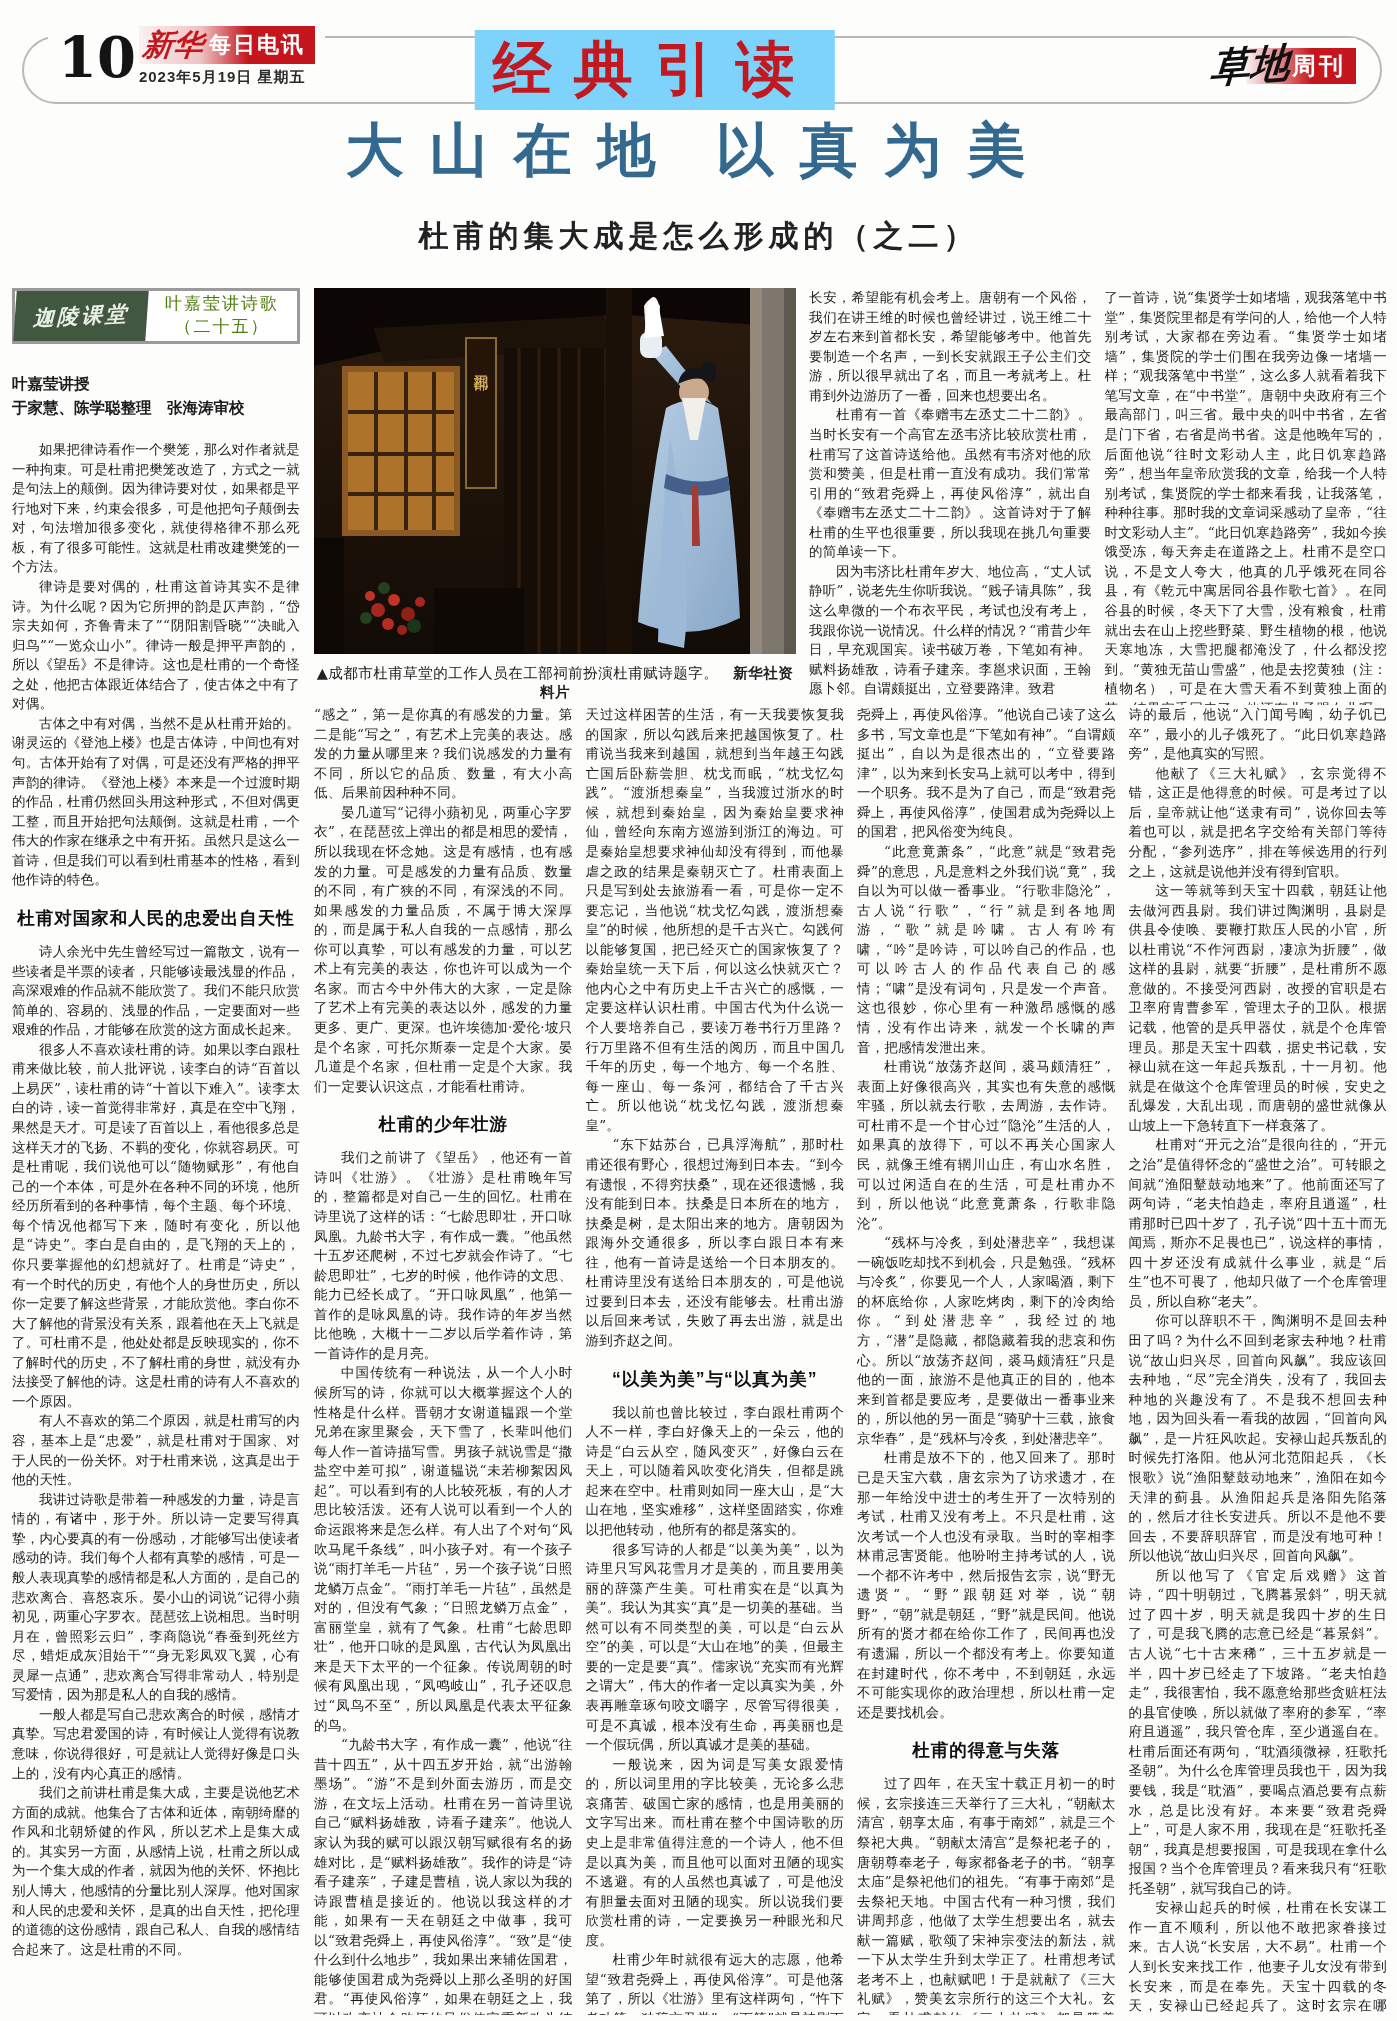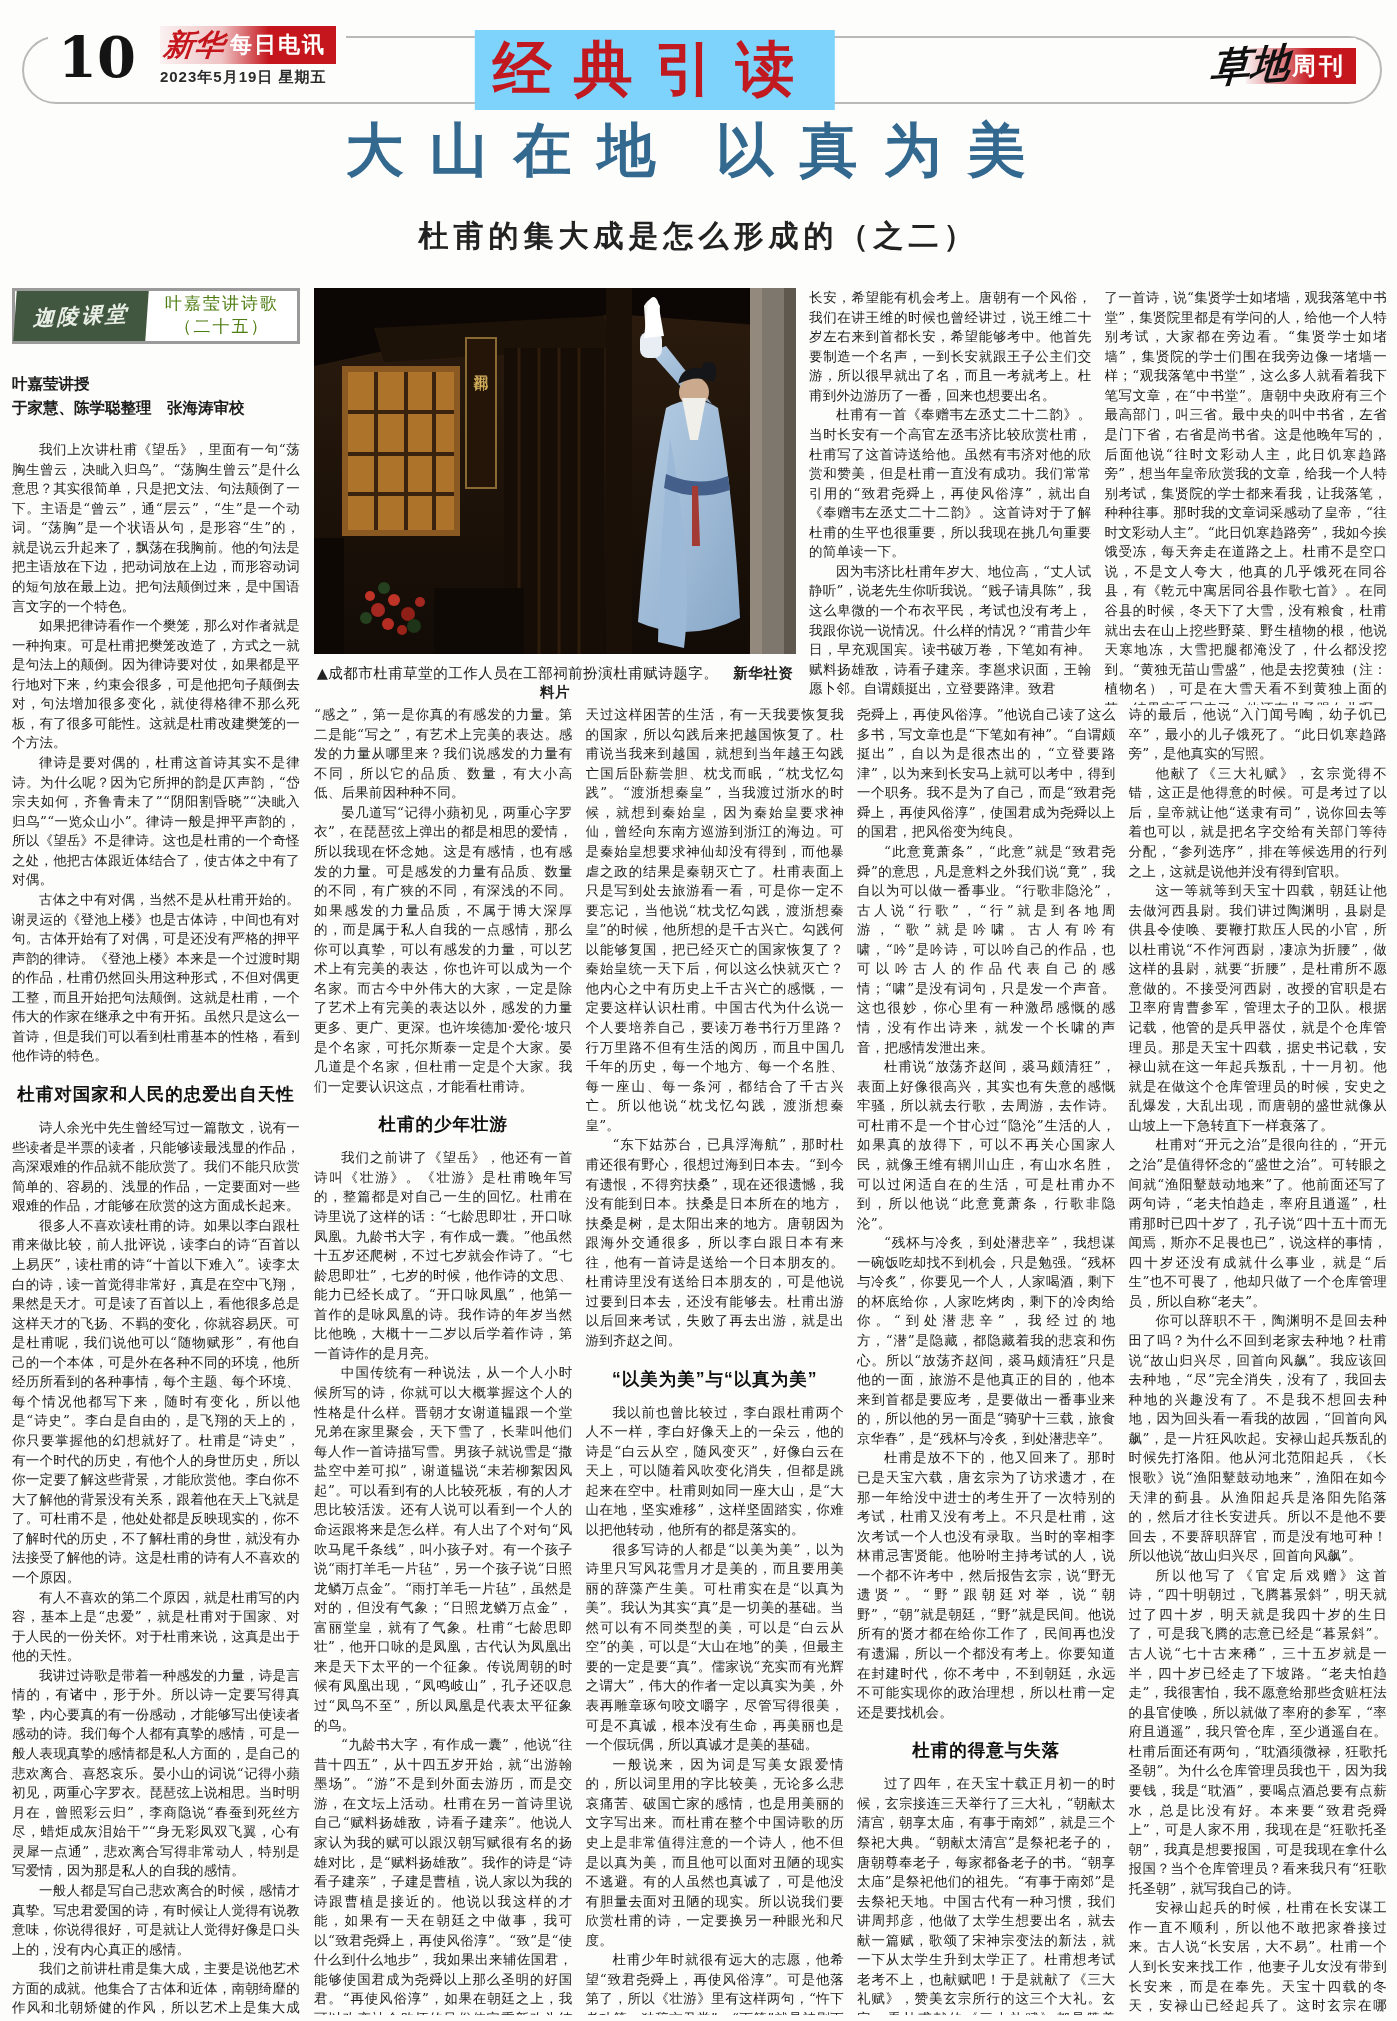--- a/index.html
+++ b/index.html
@@ -5,21 +5,21 @@
   * { margin:0; padding:0; box-sizing:border-box; }
   html,body { width:1397px; }
   body {
     width:1397px; height:2021px; overflow:hidden; background:#fdfdfc;
     font-family:"DejaVu Serif","Liberation Serif",serif; color:#1c1c1c;
     position:relative;
   }
   
   .masthead { position:absolute; left:14px; top:22px; width:1368px; height:86px; }
   .capsule { position:absolute; inset:14px 0 4px 8px; border:2px solid #b9b9b9; border-radius:46px; }
-  .mh-left { position:absolute; left:34px; top:4px; display:flex; align-items:center; gap:24px; background:#fdfdfc; padding:0 10px; }
+  .mh-left { position:absolute; left:34px; top:4px; display:flex; align-items:center; gap:3px; background:#fdfdfc; padding:0 10px; }
   .page-no { font-size:56px; font-weight:bold; font-family:"DejaVu Serif",serif; color:#141414; line-height:1; }
   .brand-col { display:flex; flex-direction:column; }
   .brand-row { display:flex; align-items:center; height:38px;
     background:linear-gradient(90deg, rgba(198,22,30,0.05), rgba(198,22,30,0.25) 35%, #c4161c 62%, #c4161c); padding-right:10px; }
   .xinhua { font-family:"DejaVu Serif",serif; font-style:italic; font-weight:bold; font-size:30px; color:#c4161c; padding:0 6px 0 4px; transform:skewX(-6deg); }
   .dianxun { color:#fff; font-family:"Liberation Sans",sans-serif; font-weight:bold; font-size:22px; letter-spacing:2px; }
   .mh-date { font-family:"Liberation Sans",sans-serif; font-weight:bold; font-size:15px; color:#2b2b2b; margin-top:4px; letter-spacing:1px; }
   .mh-center { position:absolute; left:50%; top:8px; transform:translateX(-62%); background:#7dd3fc; padding:0 18px;
     font-family:"Liberation Sans",sans-serif; font-weight:bold; font-size:59px; color:#c01920; letter-spacing:22px; white-space:nowrap; }
   .mh-right { position:absolute; right:26px; top:16px; display:flex; align-items:center; background:#fdfdfc; padding-left:12px; }
@@ -101,21 +101,20 @@
       <div class="lect-white">
         <span>叶嘉莹讲诗歌</span>
         <span>（二十五）</span>
       </div>
     </div>
     <div class="byline">
       <div>叶嘉莹讲授</div>
       <div>于家慧、陈学聪整理　张海涛审校</div>
     </div>
     <div>
-        <p class="para">我们上次讲杜甫《望岳》，里面有一句“荡胸生曾云，决眦入归鸟”。“荡胸生曾云”是什么意思？其实很简单，只是把文法、句法颠倒了一下。主语是“曾云”，通“层云”，“生”是一个动词。“荡胸”是一个状语从句，是形容“生”的，就是说云升起来了，飘荡在我胸前。他的句法是把主语放在下边，把动词放在上边，而形容动词的短句放在最上边。把句法颠倒过来，是中国语言文字的一个特色。</p>
         <p class="para">如果把律诗看作一个樊笼，那么对作者就是一种拘束。可是杜甫把樊笼改造了，方式之一就是句法上的颠倒。因为律诗要对仗，如果都是平行地对下来，约束会很多，可是他把句子颠倒去对，句法增加很多变化，就使得格律不那么死板，有了很多可能性。这就是杜甫改建樊笼的一个方法。</p>
         <p class="para">律诗是要对偶的，杜甫这首诗其实不是律诗。为什么呢？因为它所押的韵是仄声韵，“岱宗夫如何，齐鲁青未了”“阴阳割昏晓”“决眦入归鸟”“一览众山小”。律诗一般是押平声韵的，所以《望岳》不是律诗。这也是杜甫的一个奇怪之处，他把古体跟近体结合了，使古体之中有了对偶。</p>
         <p class="para">古体之中有对偶，当然不是从杜甫开始的。谢灵运的《登池上楼》也是古体诗，中间也有对句。古体开始有了对偶，可是还没有严格的押平声韵的律诗。《登池上楼》本来是一个过渡时期的作品，杜甫仍然回头用这种形式，不但对偶更工整，而且开始把句法颠倒。这就是杜甫，一个伟大的作家在继承之中有开拓。虽然只是这么一首诗，但是我们可以看到杜甫基本的性格，看到他作诗的特色。</p>
         <h3 class="sec-head">杜甫对国家和人民的忠爱出自天性</h3>
         <p class="para">诗人余光中先生曾经写过一篇散文，说有一些读者是半票的读者，只能够读最浅显的作品，高深艰难的作品就不能欣赏了。我们不能只欣赏简单的、容易的、浅显的作品，一定要面对一些艰难的作品，才能够在欣赏的这方面成长起来。</p>
         <p class="para">很多人不喜欢读杜甫的诗。如果以李白跟杜甫来做比较，前人批评说，读李白的诗“百首以上易厌”，读杜甫的诗“十首以下难入”。读李太白的诗，读一首觉得非常好，真是在空中飞翔，果然是天才。可是读了百首以上，看他很多总是这样天才的飞扬、不羁的变化，你就容易厌。可是杜甫呢，我们说他可以“随物赋形”，有他自己的一个本体，可是外在各种不同的环境，他所经历所看到的各种事情，每个主题、每个环境、每个情况他都写下来，随时有变化，所以他是“诗史”。李白是自由的，是飞翔的天上的，你只要掌握他的幻想就好了。杜甫是“诗史”，有一个时代的历史，有他个人的身世历史，所以你一定要了解这些背景，才能欣赏他。李白你不大了解他的背景没有关系，跟着他在天上飞就是了。可杜甫不是，他处处都是反映现实的，你不了解时代的历史，不了解杜甫的身世，就没有办法接受了解他的诗。这是杜甫的诗有人不喜欢的一个原因。</p>
         <p class="para">有人不喜欢的第二个原因，就是杜甫写的内容，基本上是“忠爱”，就是杜甫对于国家、对于人民的一份关怀。对于杜甫来说，这真是出于他的天性。</p>
         <p class="para">我讲过诗歌是带着一种感发的力量，诗是言情的，有诸中，形于外。所以诗一定要写得真挚，内心要真的有一份感动，才能够写出使读者感动的诗。我们每个人都有真挚的感情，可是一般人表现真挚的感情都是私人方面的，是自己的悲欢离合、喜怒哀乐。晏小山的词说“记得小蘋初见，两重心字罗衣。琵琶弦上说相思。当时明月在，曾照彩云归”，李商隐说“春蚕到死丝方尽，蜡炬成灰泪始干”“身无彩凤双飞翼，心有灵犀一点通”，悲欢离合写得非常动人，特别是写爱情，因为那是私人的自我的感情。</p>
         <p class="para">一般人都是写自己悲欢离合的时候，感情才真挚。写忠君爱国的诗，有时候让人觉得有说教意味，你说得很好，可是就让人觉得好像是口头上的，没有内心真正的感情。</p>
         <p class="para">我们之前讲杜甫是集大成，主要是说他艺术方面的成就。他集合了古体和近体，南朝绮靡的作风和北朝矫健的作风，所以艺术上是集大成的。其实另一方面，从感情上说，杜甫之所以成为一个集大成的作者，就因为他的关怀、怀抱比别人博大，他感情的分量比别人深厚。他对国家和人民的忠爱和关怀，是真的出自天性，把伦理的道德的这份感情，跟自己私人、自我的感情结合起来了。这是杜甫的不同。</p>

